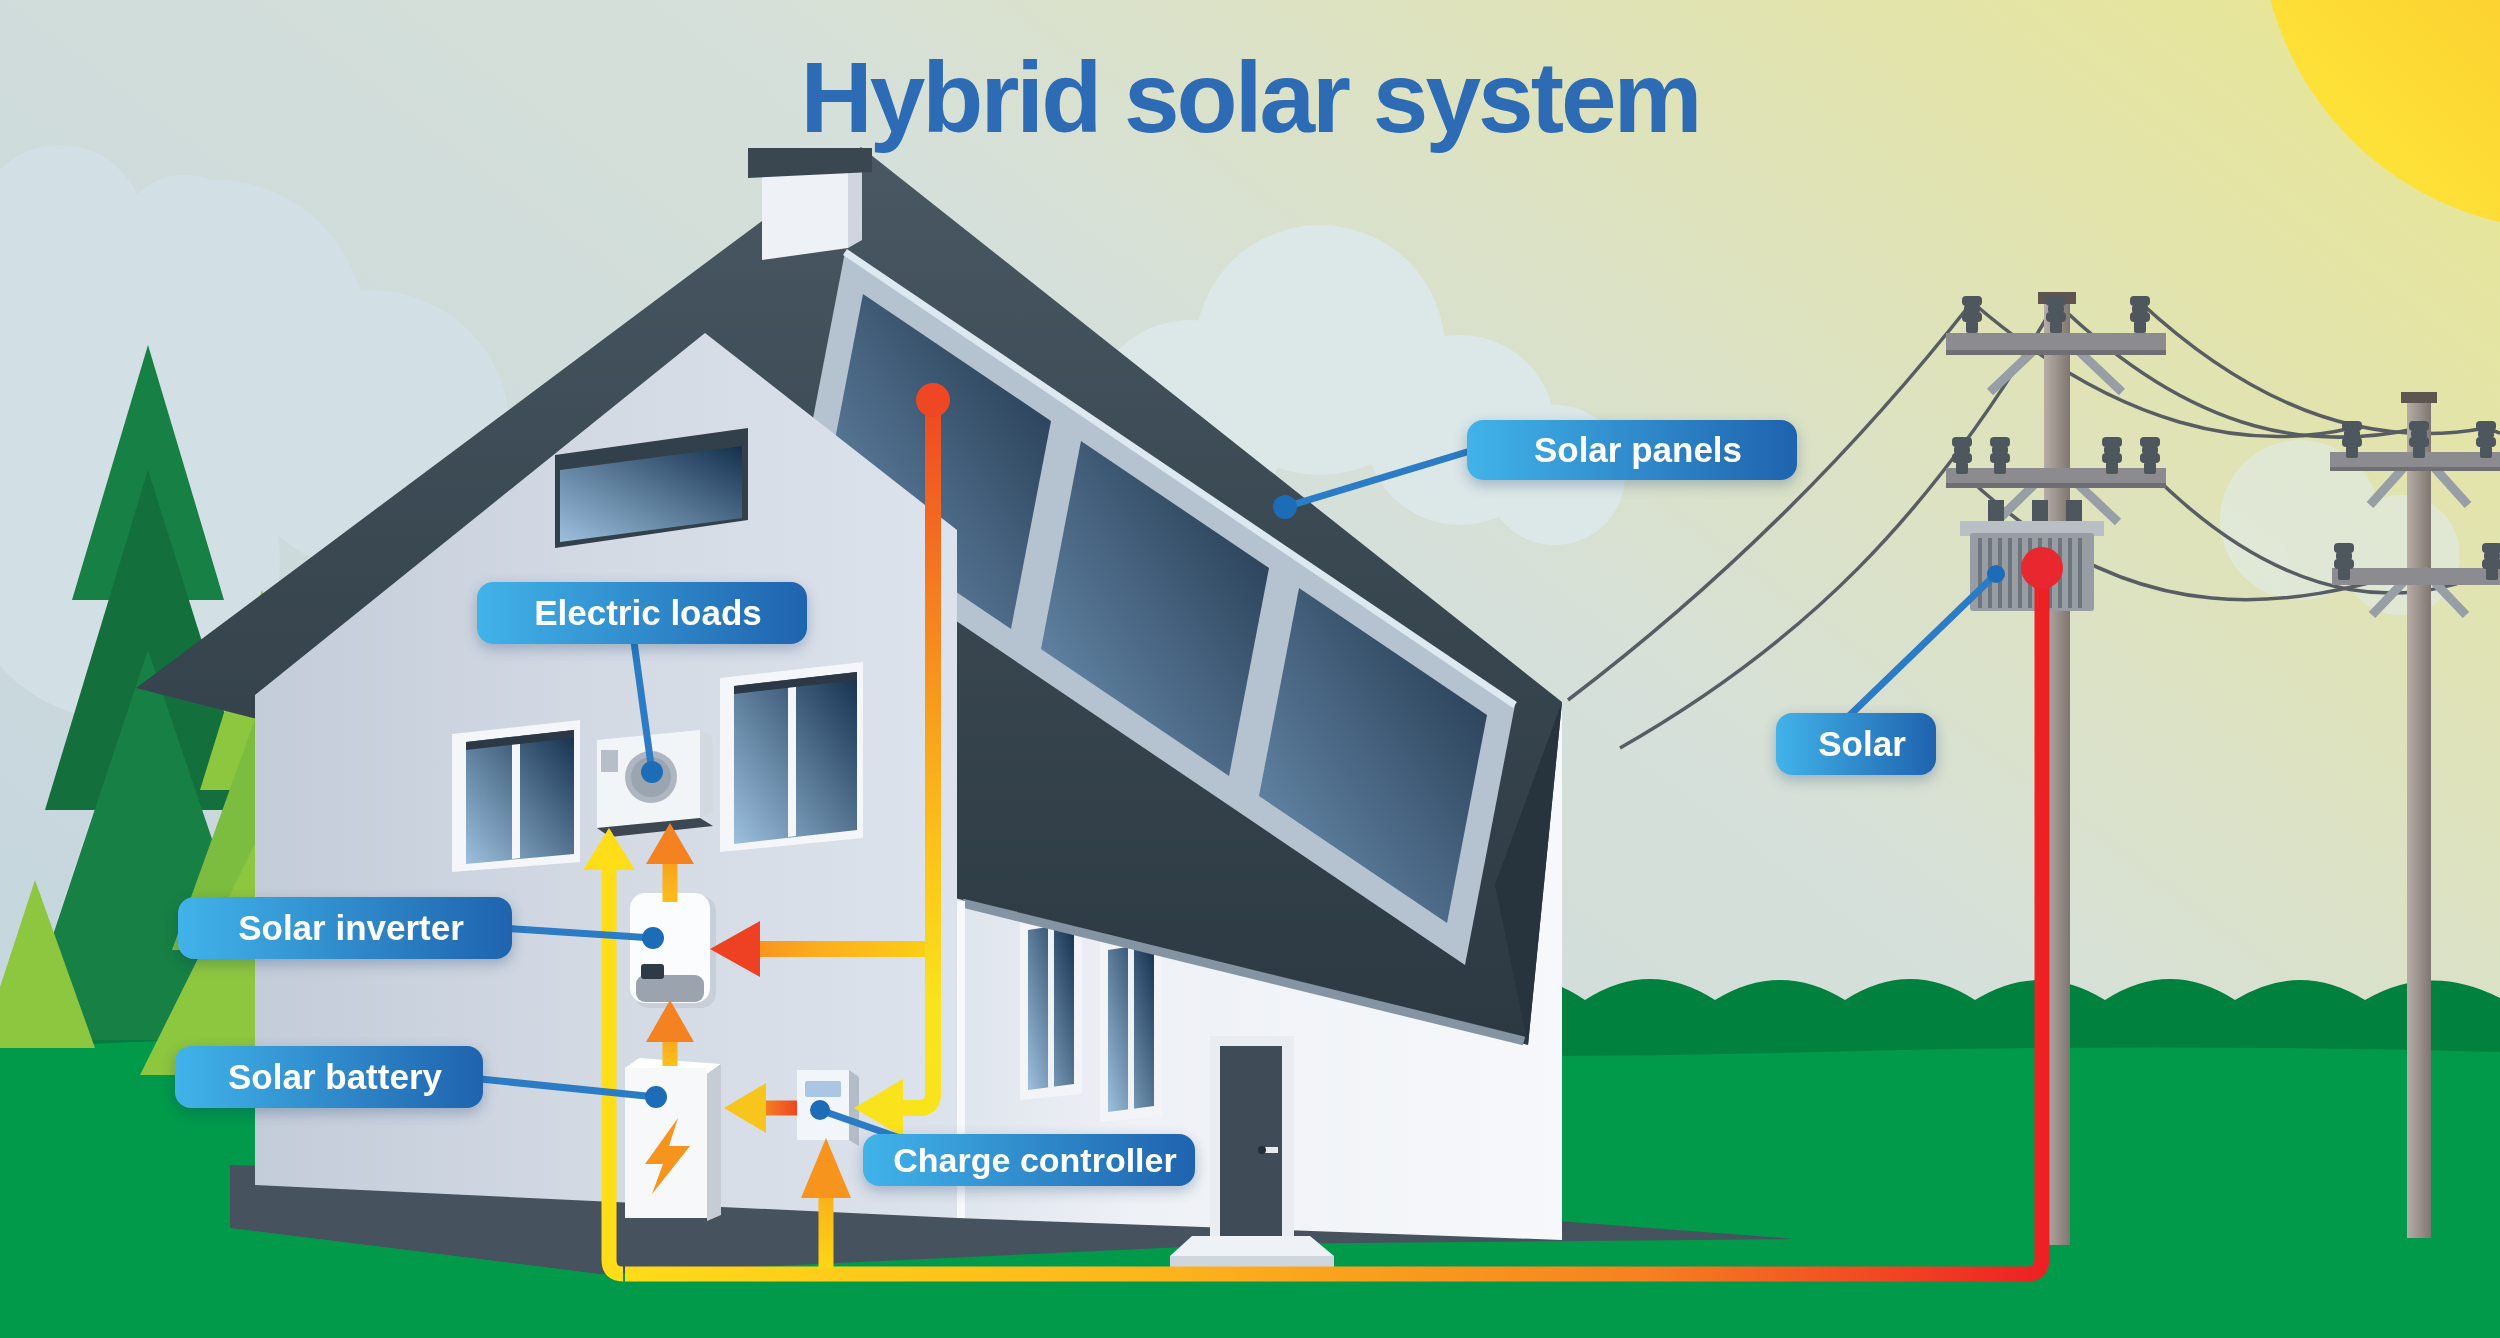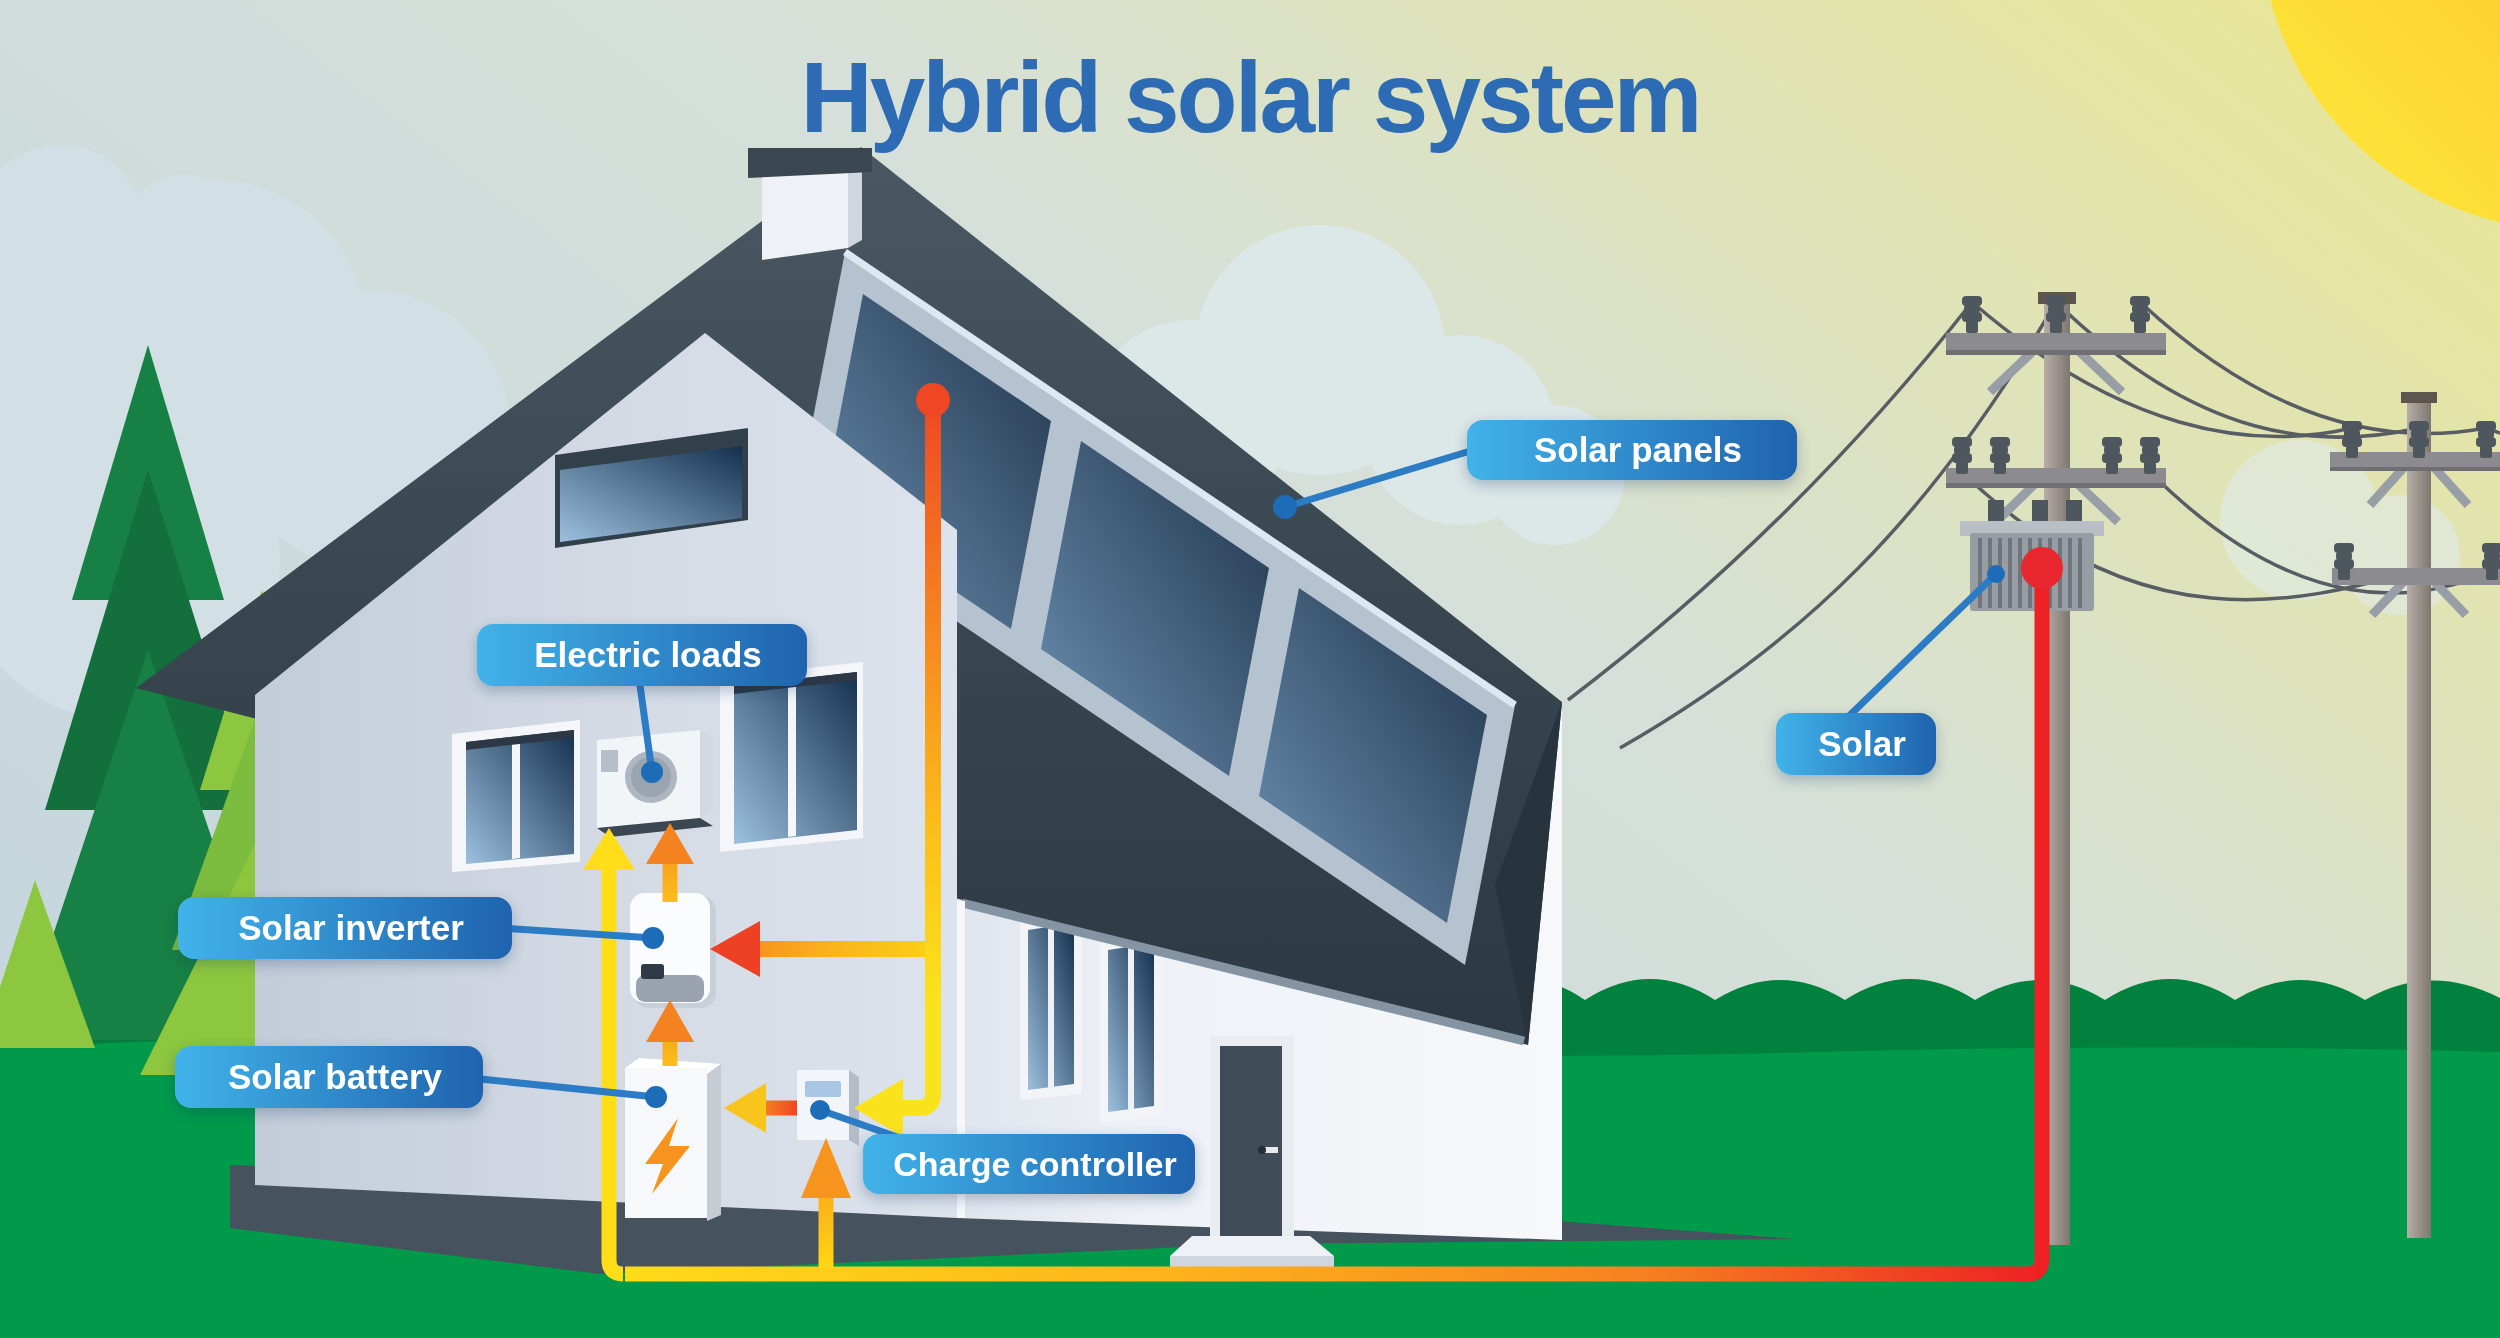--- a/index.html
+++ b/index.html
@@ -5,24 +5,24 @@
   html,body{margin:0;padding:0;background:#cfdee6;}
   .stage{position:relative;width:2500px;height:1338px;overflow:hidden;font-family:"Liberation Sans",sans-serif;}
   .scene{position:absolute;left:0;top:0;width:2500px;height:1338px;display:block;}
   .title{position:absolute;left:0;right:0;top:40px;margin:0;text-align:center;
          font-size:100px;font-weight:800;letter-spacing:-3px;color:#2d6cb5;}
   .lbl{position:absolute;display:flex;align-items:center;justify-content:center;
        background:linear-gradient(90deg,#41b3e9,#1f63ae);color:#fff;
        font-weight:700;font-size:35px;border-radius:16px;
        box-shadow:0 5px 14px rgba(10,50,100,.28);white-space:nowrap;padding-left:12px;}
   .lbl-solar-panels{left:1467px;top:420px;width:318px;height:60px;}
-  .lbl-electric-loads{left:477px;top:582px;width:318px;height:62px;margin-top:42px;}
+  .lbl-electric-loads{left:477px;top:582px;width:318px;height:62px;}
   .lbl-solar-inverter{left:178px;top:897px;width:322px;height:62px;}
   .lbl-solar-battery{left:175px;top:1046px;width:296px;height:62px;}
-  .lbl-charge-controller{left:863px;top:1134px;width:320px;height:60px;font-size:34px;}
+  .lbl-charge-controller{left:863px;top:1134px;width:320px;height:52px;font-size:34px;}
   .lbl-grid{left:1776px;top:713px;width:148px;height:62px;}
 </style>
 </head>
 <body>
 
 <div class="stage">
 
 <svg class="scene" viewBox="0 0 2500 1338">
   <defs>
     <linearGradient id="sky" x1="0" y1="0.75" x2="1" y2="0.05">

